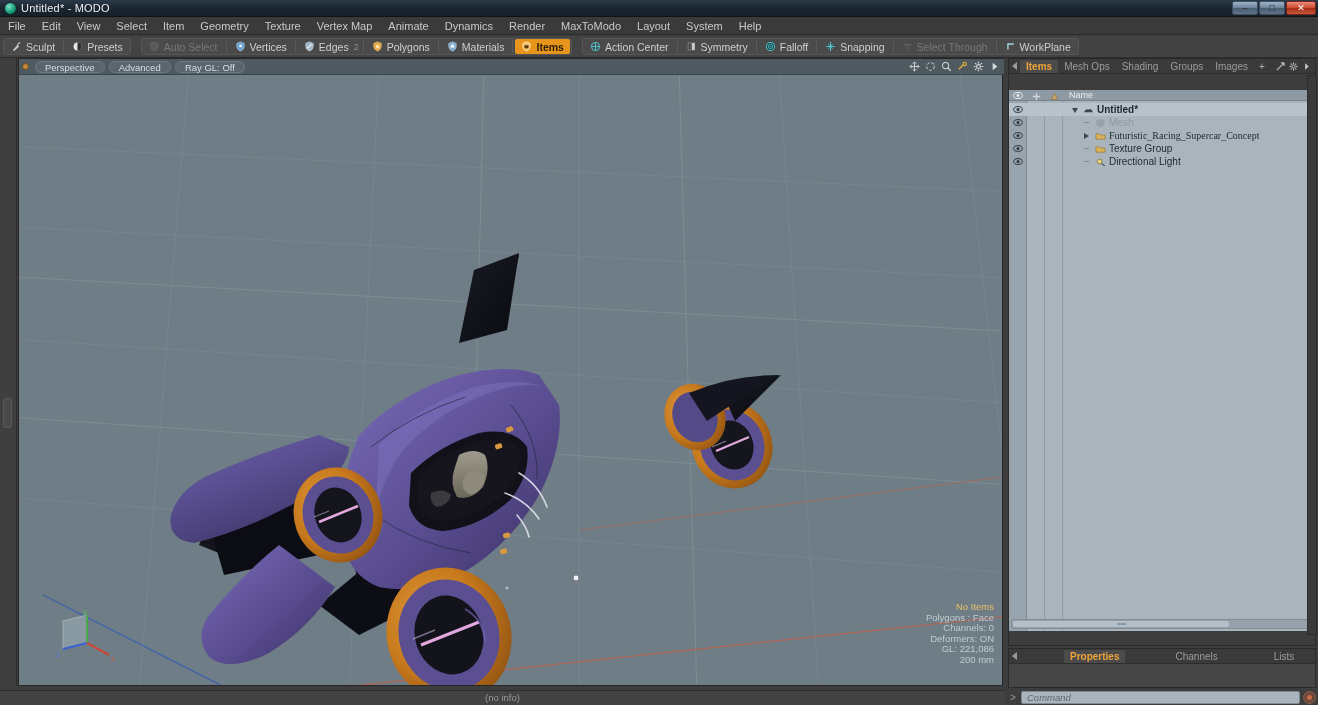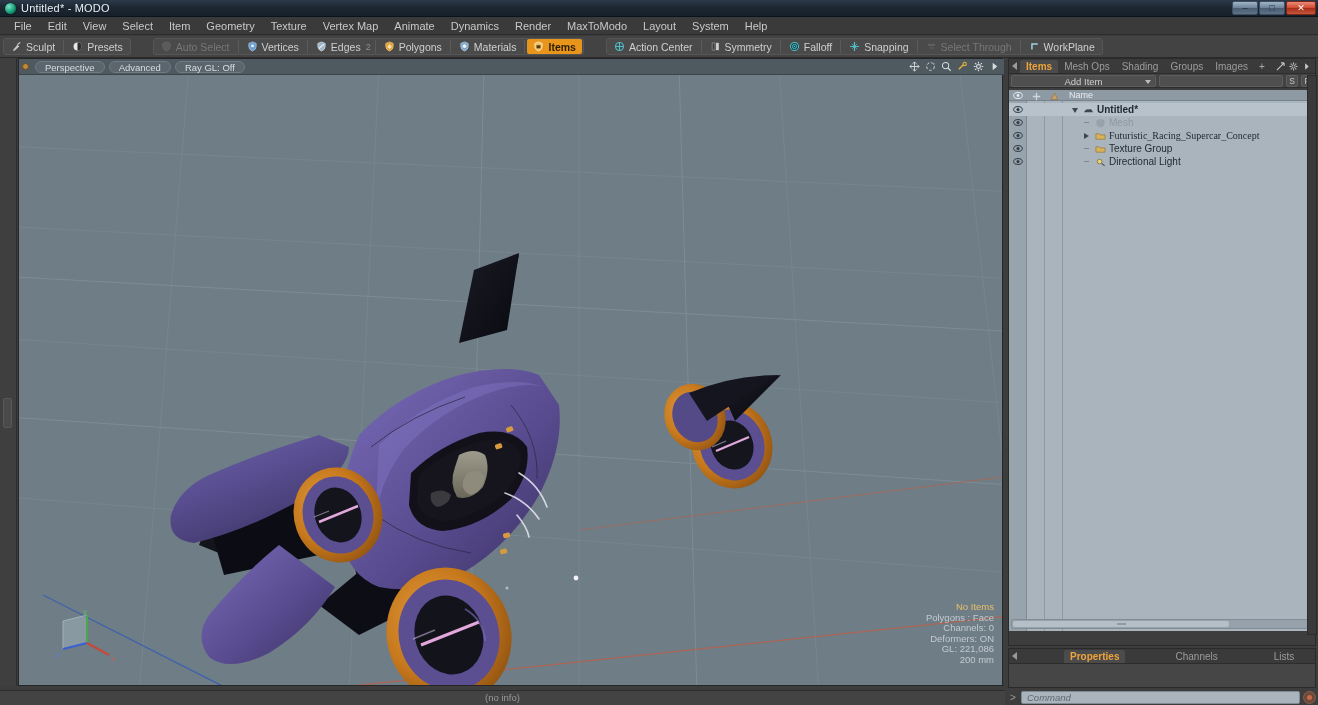--- a/index.html
+++ b/index.html
@@ -44,33 +44,33 @@
     width:30px;
     background:linear-gradient(180deg,#e98b7a 0%, #cf4a30 48%, #a62d18 52%, #c2573c 100%);
     border-color:#7e2615; color:#fff;
   }
 
   
   .menubar {
     position:absolute; left:0; top:17px; width:1318px; height:18px;
     background:#3a3a3a;
     border-bottom:1px solid #2c2c2c;
-    display:flex; align-items:center; padding-left:6px;
+    display:flex; align-items:center; padding-left:0;
   }
   .menu-item {
     padding:0 8px; height:18px; line-height:18px;
     color:#c9c9c9; font-size:11px; white-space:nowrap;
   }
 
   
   .toolbar {
     position:absolute; left:0; top:36px; width:1318px; height:22px;
     background:#434343;
     border-bottom:1px solid #2b2b2b;
-    display:flex; align-items:center; padding-left:3px; gap:18px;
+    display:flex; align-items:center; padding-left:3px; gap:6px;
   }
   .tgroup {
     display:flex; align-items:center;
     background:#4a4a4a; border:1px solid #565656; border-radius:3px;
     height:17px; padding:0 1px; margin-right:4px;
   }
   .tbtn {
     display:flex; align-items:center; gap:4px;
     height:15px; padding:0 6px; border-radius:2px;
     color:#cfcfcf; font-size:10.5px; white-space:nowrap;
@@ -651,29 +651,20 @@
             <g stroke="#c6c6c6" stroke-width="1.2">
               <path d="M5 .6v1.6M5 7.8v1.6M.6 5h1.6M7.8 5h1.6M1.9 1.9l1.1 1.1M7 7l1.1 1.1M8.1 1.9L7 3M3 7l-1.1 1.1"></path>
             </g>
           </svg>
           <svg width="9" height="9" viewBox="0 0 10 10">
             <path d="M3.5 1.5 L7.5 5 L3.5 8.5 Z" fill="#c6c6c6"></path>
           </svg>
         </div>
       </div>
 
-    <div class="rp-bar2">
-      <div class="additem">
-        <span>Add Item</span>
-        <span class="caret"></span>
-      </div>
-      <div class="filter" title="Filter Items"></div>
-      <div class="sfbtn">S</div>
-      <div class="sfbtn">F</div>
-    </div>
 
     <div class="rp-list">
       <div class="lcol-eye"></div>
       <div class="lcol-a"></div>
       <div class="lcol-b"></div>
 
       <div class="lhead">
         <svg class="hic" style="left:4px" width="10" height="7" viewBox="0 0 10 7">
           <ellipse cx="5" cy="3.5" rx="4.4" ry="3" fill="none" stroke="#e8edf1" stroke-width="1"></ellipse>
           <circle cx="5" cy="3.5" r="1.4" fill="#e8edf1"></circle>

